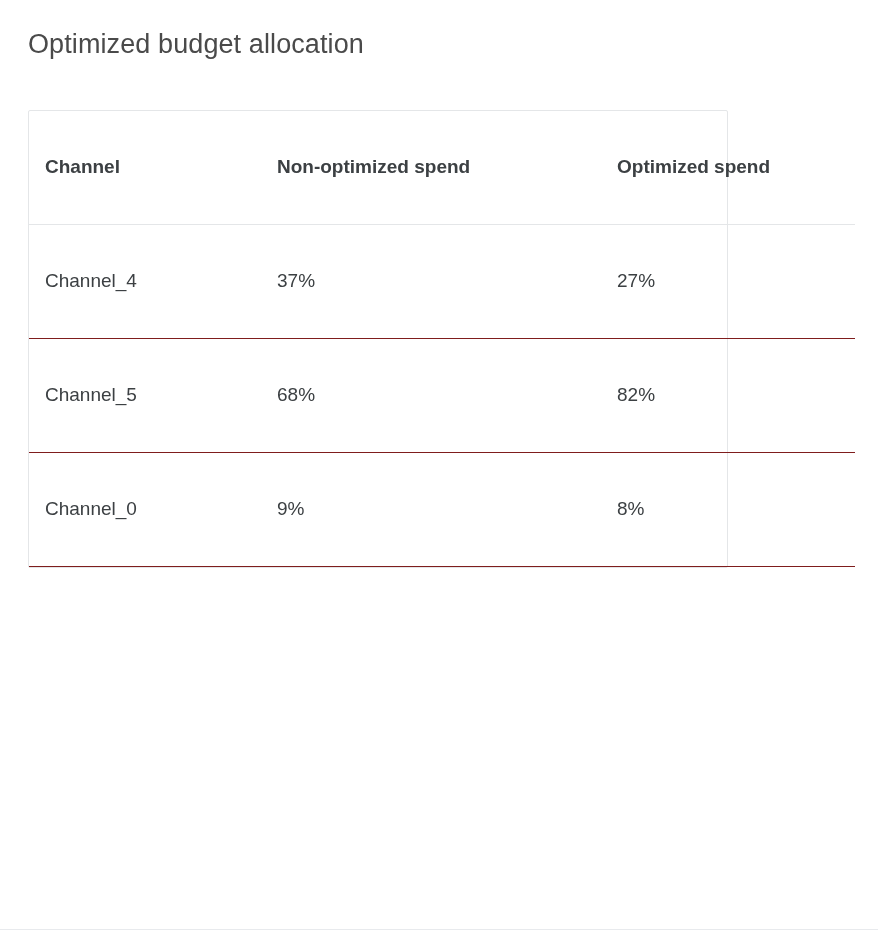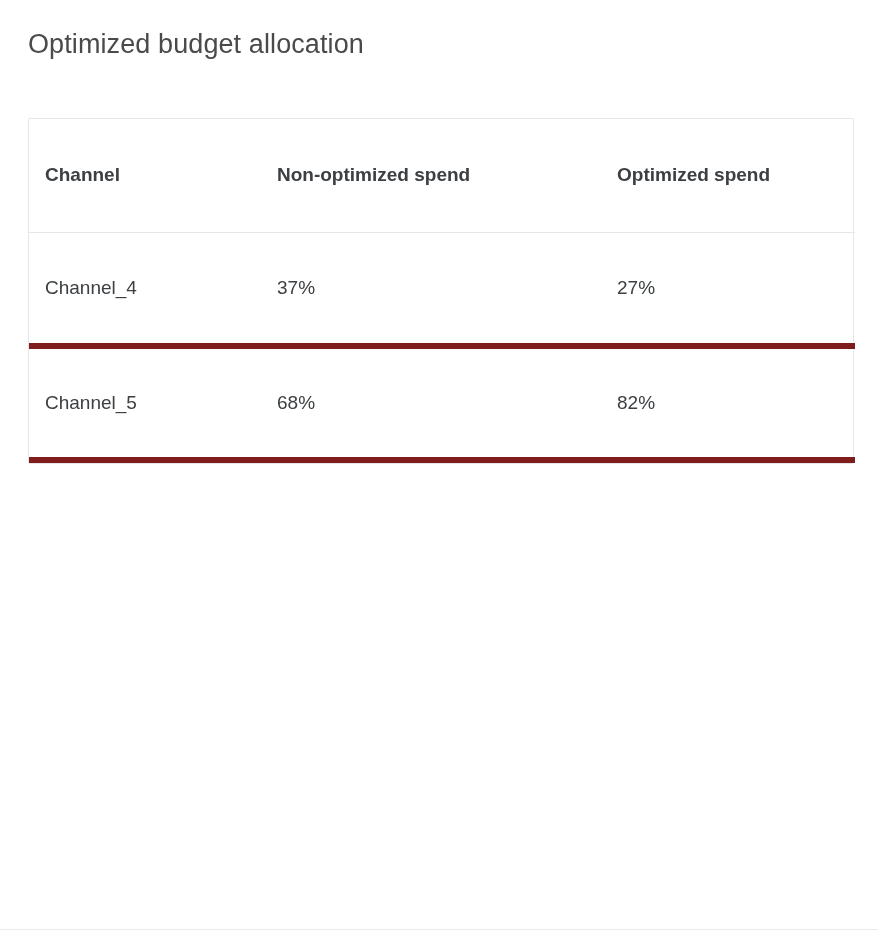--- a/index.html
+++ b/index.html
@@ -29,22 +29,22 @@
     top: 24px;
     font-size: 27px;
     font-weight: 400;
     color: #4a4a4a;
     letter-spacing: 0.1px;
     line-height: 40px;
   }
   .table-wrap {
     position: absolute;
     left: 28px;
-    top: 118px;
-    width: 826px;
+    top: 110px;
+    width: 700px;
     border: 1px solid #e4e6e8;
     border-radius: 2px;
     box-sizing: border-box;
     background: #ffffff;
   }
   table.alloc {
     width: 100%;
     border-collapse: collapse;
     table-layout: fixed;
   }
@@ -60,21 +60,21 @@
     font-weight: 700;
     color: #3c4043;
     border-bottom: 1px solid #e4e6e8;
     padding: 0 16px;
   }
   table.alloc td {
     height: 114px;
     font-size: 19px;
     font-weight: 400;
     color: #3c4043;
-    border-bottom: 6px solid #7f1d1d;
+    border-bottom: 1px solid #7f1d1d;
     padding: 0 16px;
   }
   table.alloc tr.last-row td {
     border-bottom: none;
   }
   col.c-channel { width: 232px; }
   col.c-nonopt  { width: 340px; }
   col.c-opt     { width: 254px; }
 
   th.col-channel, td.col-channel { padding-left: 34px; }
@@ -115,19 +115,24 @@
         <tr>
           <td class="col-channel">Channel_4</td>
           <td class="col-nonopt">37%</td>
           <td class="col-opt">27%</td>
         </tr>
         <tr>
           <td class="col-channel">Channel_5</td>
           <td class="col-nonopt">68%</td>
           <td class="col-opt">82%</td>
         </tr>
+        <tr>
+          <td class="col-channel">Channel_0</td>
+          <td class="col-nonopt">9%</td>
+          <td class="col-opt">8%</td>
+        </tr>
       </tbody>
     </table>
   </div>
 
   <div class="footer-rule"></div>
 
 </div>
 
 </body></html>

